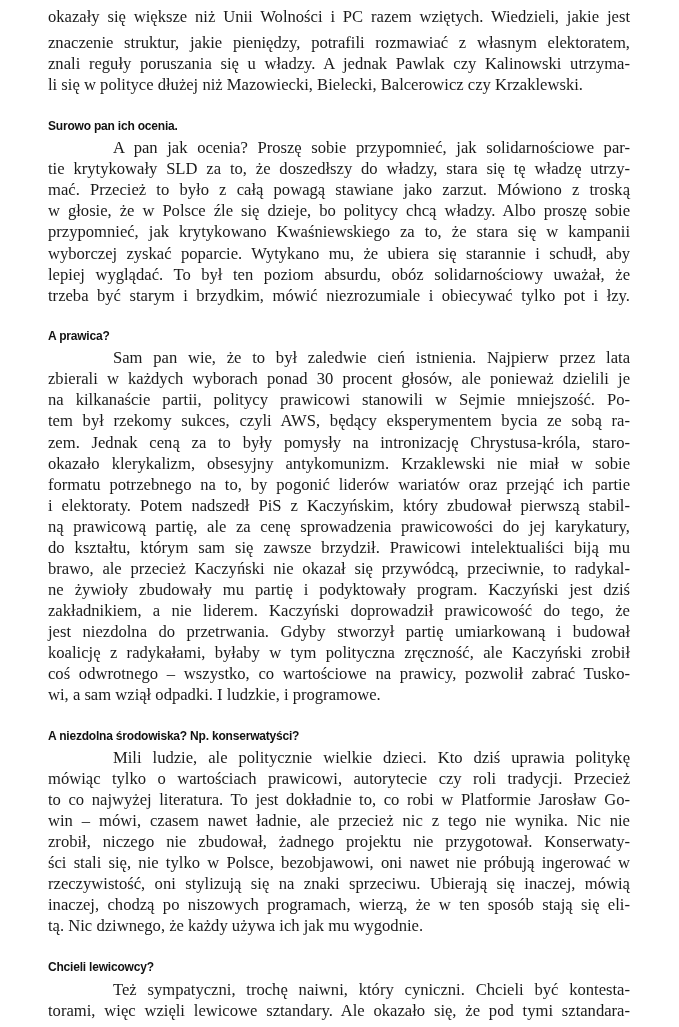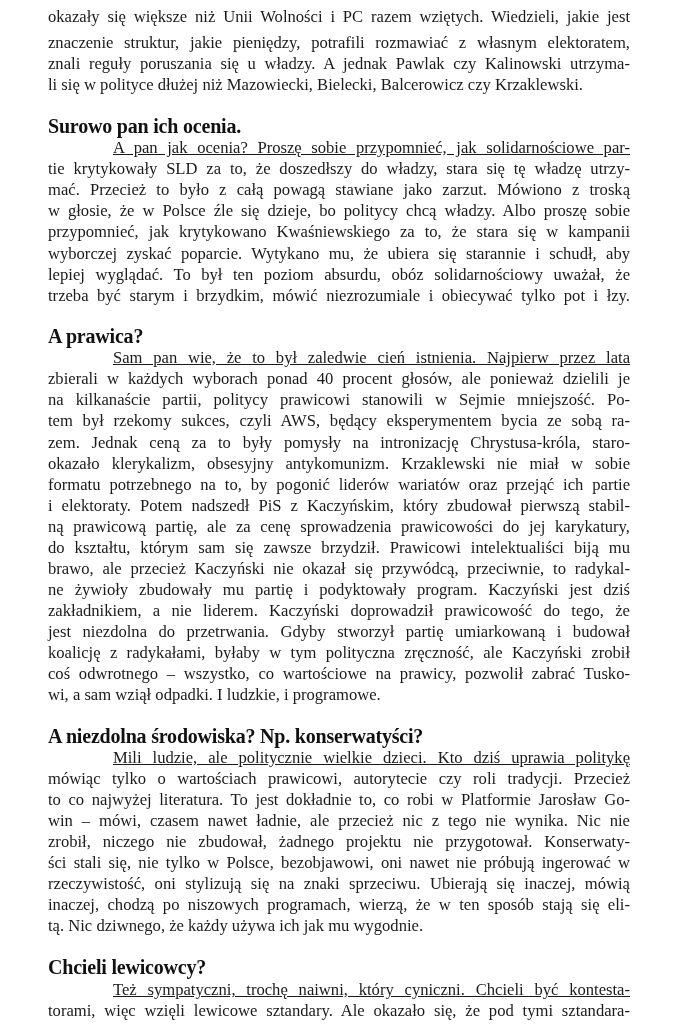--- a/index.html
+++ b/index.html
@@ -4,24 +4,24 @@
 <style>
   html, body { margin: 0; padding: 0; background: #ffffff; }
   body { width: 679px; height: 1027px; position: relative; overflow: hidden; }
   .page { position: absolute; left: 6px; top: 0; width: 679px; height: 1027px; }
   .ln {
     position: absolute; left: 42px; width: 582px; height: 21px; line-height: 21px;
     font-family: "Liberation Serif", "DejaVu Serif", serif; font-size: 16.6px; color: #1a1a1a;
     white-space: nowrap; text-align: justify; text-align-last: justify;
   }
   .ln.last { text-align-last: left; }
-  .ln.indent { left: 107px; width: 517px; text-decoration: underline; }
+  .ln.indent { left: 107px; width: 517px; }
   .hd {
     position: absolute; left: 42px; height: 21px; line-height: 21px;
-    font-family: Liberation Serif, serif; font-size: 20px; font-weight: bold; color: #111111;
+    font-family: Liberation Sans, sans-serif; font-size: 12px; font-weight: bold; color: #111111;
     white-space: nowrap; letter-spacing: -0.2px;
   }
 </style>
 </head>
 <body>
 
 <div class="page">
 
   <div>
     <div class="ln" style="top:6px">okazały się większe niż Unii Wolności i PC razem wziętych. Wiedzieli, jakie jest</div>
@@ -38,21 +38,21 @@
     <div class="ln" style="top:200px">w głosie, że w Polsce źle się dzieje, bo politycy chcą władzy. Albo proszę sobie</div>
     <div class="ln" style="top:221px">przypomnieć, jak krytykowano Kwaśniewskiego za to, że stara się w kampanii</div>
     <div class="ln" style="top:243px">wyborczej zyskać poparcie. Wytykano mu, że ubiera się starannie i schudł, aby</div>
     <div class="ln" style="top:264px">lepiej wyglądać. To był ten poziom absurdu, obóz solidarnościowy uważał, że</div>
     <div class="ln" style="top:285px">trzeba być starym i brzydkim, mówić niezrozumiale i obiecywać tylko pot i łzy.</div>
   </div>
 
   <div>
     <div class="hd" style="top:326px">A prawica?</div>
     <div class="ln indent" style="top:347px">Sam pan wie, że to był zaledwie cień istnienia. Najpierw przez lata</div>
-    <div class="ln" style="top:368px">zbierali w każdych wyborach ponad 40 procent głosów, ale ponieważ dzielili je</div>
+    <div class="ln" style="top:368px">zbierali w każdych wyborach ponad 30 procent głosów, ale ponieważ dzielili je</div>
     <div class="ln" style="top:389px">na kilkanaście partii, politycy prawicowi stanowili w Sejmie mniejszość. Po-</div>
     <div class="ln" style="top:410px">tem był rzekomy sukces, czyli AWS, będący eksperymentem bycia ze sobą ra-</div>
     <div class="ln" style="top:432px">zem. Jednak ceną za to były pomysły na intronizację Chrystusa-króla, staro-</div>
     <div class="ln" style="top:453px">okazało klerykalizm, obsesyjny antykomunizm. Krzaklewski nie miał w sobie</div>
     <div class="ln" style="top:474px">formatu potrzebnego na to, by pogonić liderów wariatów oraz przejąć ich partie</div>
     <div class="ln" style="top:495px">i elektoraty. Potem nadszedł PiS z Kaczyńskim, który zbudował pierwszą stabil-</div>
     <div class="ln" style="top:516px">ną prawicową partię, ale za cenę sprowadzenia prawicowości do jej karykatury,</div>
     <div class="ln" style="top:537px">do kształtu, którym sam się zawsze brzydził. Prawicowi intelektualiści biją mu</div>
     <div class="ln" style="top:558px">brawo, ale przecież Kaczyński nie okazał się przywódcą, przeciwnie, to radykal-</div>
     <div class="ln" style="top:579px">ne żywioły zbudowały mu partię i podyktowały program. Kaczyński jest dziś</div>

